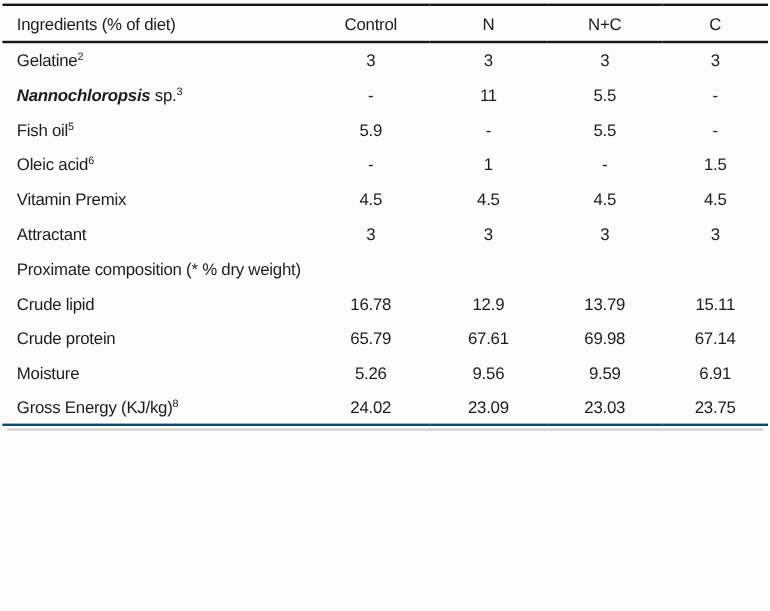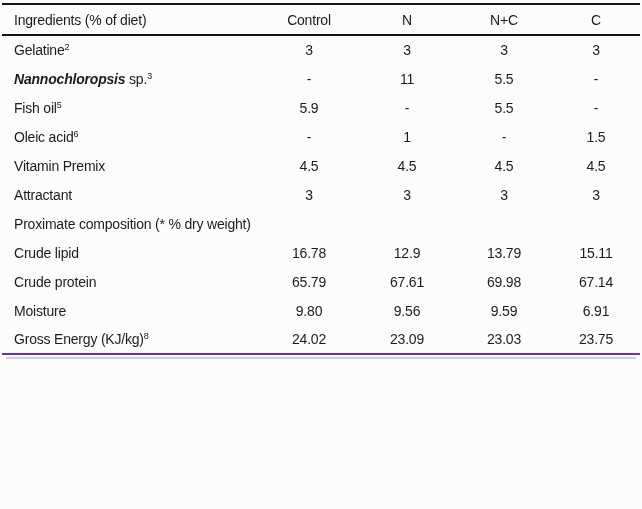--- a/index.html
+++ b/index.html
@@ -17,21 +17,21 @@
   }
   table.diet-table {
     width: 638px;
     margin: 0 2px;
     border-collapse: collapse;
     table-layout: fixed;
     border-top: 2px solid #161616;
   }
   thead tr { height: 31px; border-bottom: 2px solid #161616; }
   tbody tr { height: 29px; }
-  tbody tr:last-child { border-bottom: 2px solid #6d28d9; }
+  tbody tr:last-child { border-bottom: 2px solid #0c4a6e; }
   th, td {
     font-size: 14px;
     font-weight: normal;
     letter-spacing: -0.2px;
     vertical-align: middle;
     white-space: nowrap;
     overflow: hidden;
   }
   th.label-col, td.label-cell { text-align: left; padding-left: 12px; }
   th.num-col, td.num-cell { text-align: center; }
@@ -131,21 +131,21 @@
         </tr>
         <tr>
           <td class="label-cell"><span>Crude protein</span></td>
           <td class="num-cell">65.79</td>
           <td class="num-cell">67.61</td>
           <td class="num-cell">69.98</td>
           <td class="num-cell">67.14</td>
         </tr>
         <tr>
           <td class="label-cell"><span>Moisture</span></td>
-          <td class="num-cell">9.80</td>
+          <td class="num-cell">5.26</td>
           <td class="num-cell">9.56</td>
           <td class="num-cell">9.59</td>
           <td class="num-cell">6.91</td>
         </tr>
         <tr>
           <td class="label-cell"><span>Gross Energy (KJ/kg)</span><sup>8</sup></td>
           <td class="num-cell">24.02</td>
           <td class="num-cell">23.09</td>
           <td class="num-cell">23.03</td>
           <td class="num-cell">23.75</td>

